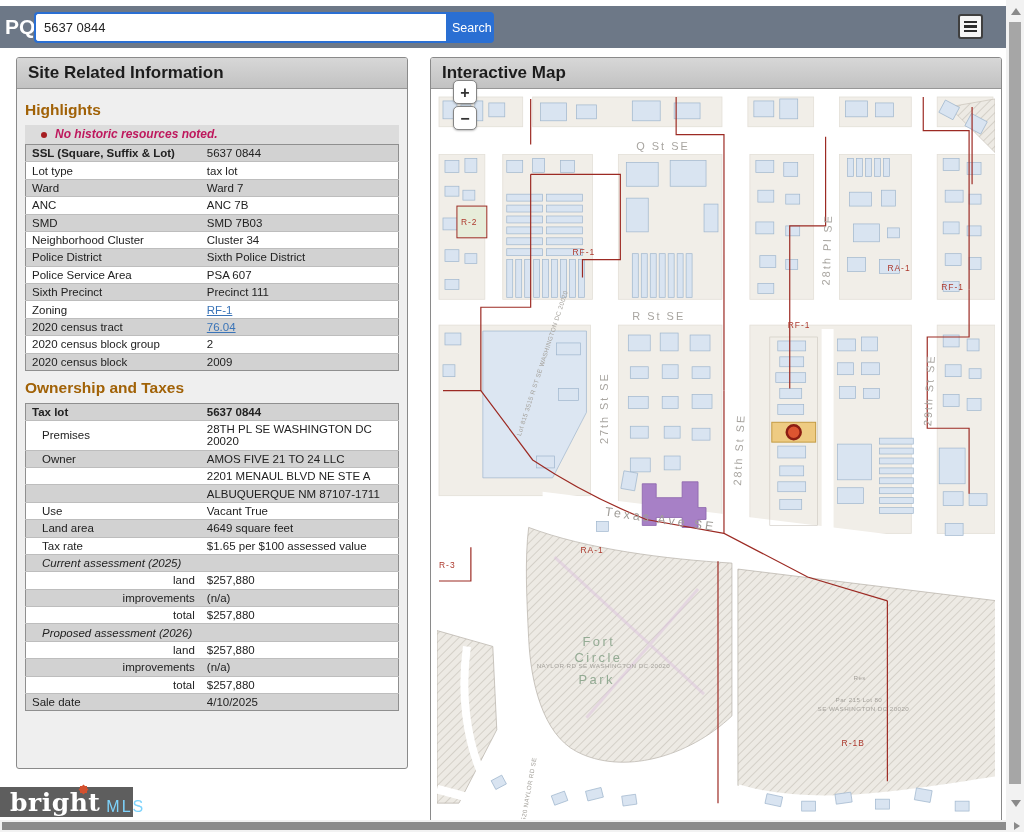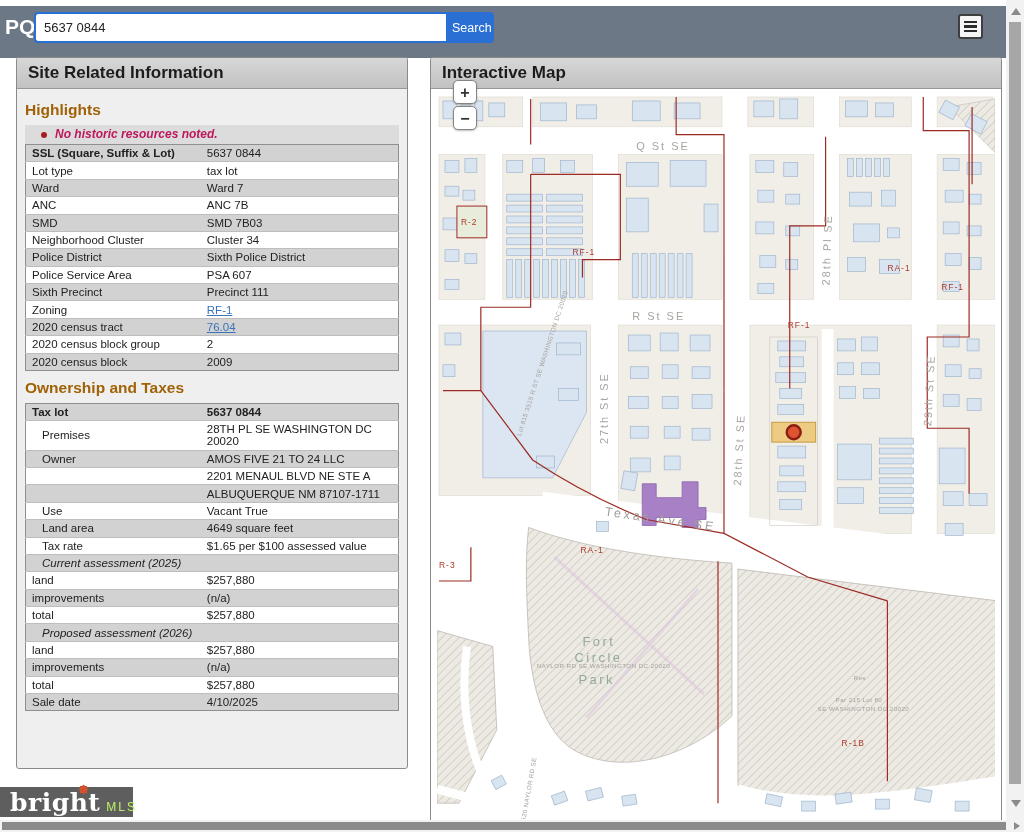--- a/index.html
+++ b/index.html
@@ -1,20 +1,20 @@
 <!DOCTYPE html>
 <html><head>
 <meta charset="utf-8">
 <style>
   html,body{margin:0;padding:0;}
   body{width:1024px;height:832px;overflow:hidden;position:relative;background:#ffffff;
        font-family:"Liberation Sans", sans-serif;-webkit-font-smoothing:antialiased;}
 
   
-  .topbar{position:absolute;left:0;top:6px;width:1006px;height:52px;background:#6d7887;}
+  .topbar{position:absolute;left:0;top:6px;width:1006px;height:42px;background:#6d7887;}
   .pq-logo{position:absolute;left:5px;top:9px;color:#fff;font-size:21px;font-weight:bold;}
   .searchwrap{position:absolute;left:34px;top:6px;display:flex;align-items:stretch;height:31px;}
   .search-input{width:412px;height:31px;box-sizing:border-box;border:2px solid #2a6fd3;border-right:none;
       border-radius:4px 0 0 4px;padding:0 8px;font-size:13px;color:#222;outline:none;
       font-family:"Liberation Sans",sans-serif;}
   .search-btn{width:48px;height:31px;background:#2a6fd3;color:#fff;border:none;border-radius:0 4px 4px 0;
       font-size:12.5px;cursor:pointer;font-family:"Liberation Sans",sans-serif;}
   .menu-btn{position:absolute;right:23px;top:8px;width:25px;height:25px;background:#f5f5f5;
       border:2px solid #3f3f3f;border-radius:3px;display:flex;flex-direction:column;justify-content:center;
       align-items:center;gap:2px;cursor:pointer;padding:0;}
@@ -35,42 +35,42 @@
   .hl-item .dot{position:absolute;left:16px;top:7px;width:6px;height:6px;border-radius:50%;background:#a61e22;}
 
   table.infotable{width:100%;border-collapse:collapse;border:1px solid #8f8f8f;font-size:11.5px;
       color:#222;background:#fff;}
   table.infotable td{padding:2.2px 6px;border-top:1px solid #bdbdbd;}
   table.infotable tr:first-child td{border-top:none;}
   table.infotable tr:nth-child(odd){background:#d2d2d2;}
   td.lbl{width:47%;margin-top:24px;}
   tr.bold td{font-weight:bold;}
   tr.ind1 td.lbl{padding-left:16px;}
-  tr.ind2 td.lbl{}
+  tr.ind2 td.lbl{text-align:right;}
   tr.assess td{font-style:italic;padding-left:16px;}
   a.val-link{color:#3a74b8;text-decoration:underline;cursor:pointer;}
 
   
   .map-area{position:absolute;left:6px;right:6px;top:37px;bottom:4px;}
   .map-area svg{width:100%;height:100%;display:block;}
   .zoomctl{position:absolute;left:22px;top:22px;display:flex;flex-direction:column;gap:2px;z-index:5;}
   .zbtn{width:24px;height:24px;background:#fff;border:1px solid #858585;border-radius:5px;
       font-size:16px;font-weight:bold;color:#333;line-height:21px;text-align:center;cursor:pointer;
       box-shadow:0 1px 2px rgba(0,0,0,.25);padding:0;font-family:"Liberation Sans",sans-serif;}
 
   
   .brand-box{position:absolute;left:0;top:787px;width:133px;height:30px;background:#5e5e5e;z-index:6;
       display:flex;align-items:center;padding-left:10px;box-sizing:border-box;}
   .brand-main{color:#fff;font-family:"DejaVu Serif",serif;font-weight:bold;font-size:25px;
       letter-spacing:.5px;position:relative;}
   .brand-star{position:absolute;right:13px;top:-2px;width:7px;height:7px;background:#d4502e;
       transform:rotate(45deg);}
   .brand-star:after{content:"";position:absolute;left:0;top:0;width:7px;height:7px;background:#d4502e;
       transform:rotate(45deg);}
-  .brand-suffix{color:#bef264;font-size:12px;letter-spacing:2px;margin-left:6px;margin-top:9px;}
+  .brand-suffix{color:#7dd3fc;font-size:16px;letter-spacing:2px;margin-left:6px;margin-top:9px;}
 
   
   .vscroll{position:absolute;right:0;top:0;width:18px;height:820px;background:#f2f2f2;z-index:7;}
   .vthumb{position:absolute;left:3px;top:22px;width:12px;height:762px;background:#a6a6a6;}
   .arr{position:absolute;width:0;height:0;}
   .arr-up{left:5px;top:8px;border-left:5px solid transparent;border-right:5px solid transparent;
       border-bottom:7px solid #8a8a8a;}
   .arr-down{left:5px;top:800px;border-left:5px solid transparent;border-right:5px solid transparent;
       border-top:7px solid #8a8a8a;}
   .hscroll{position:absolute;left:0;top:820px;width:1024px;height:12px;background:#f2f2f2;z-index:5;}

